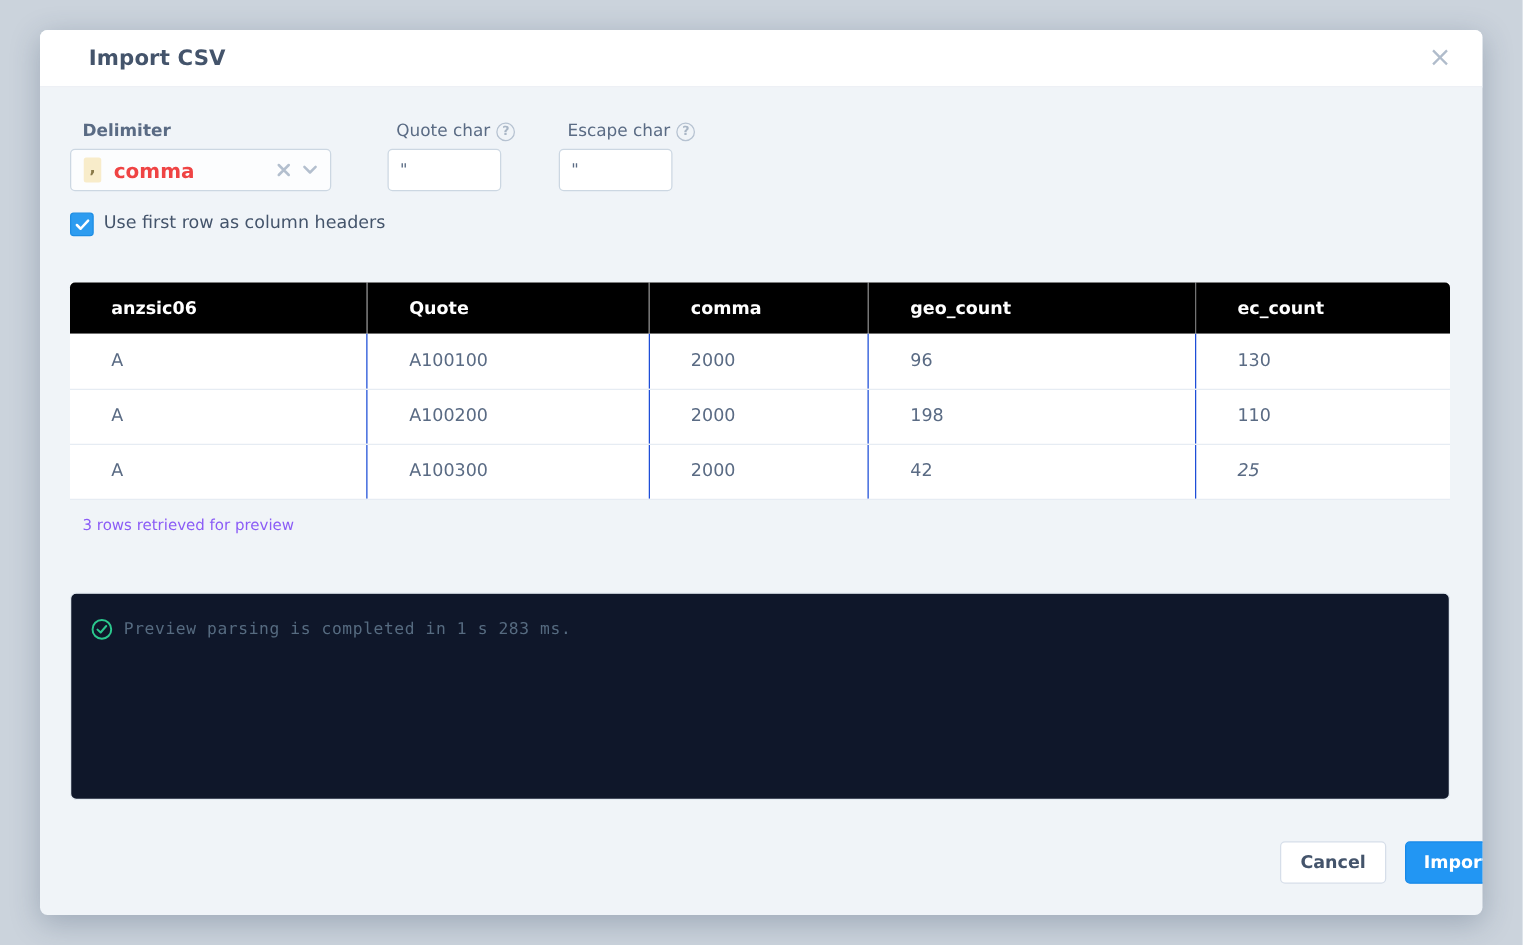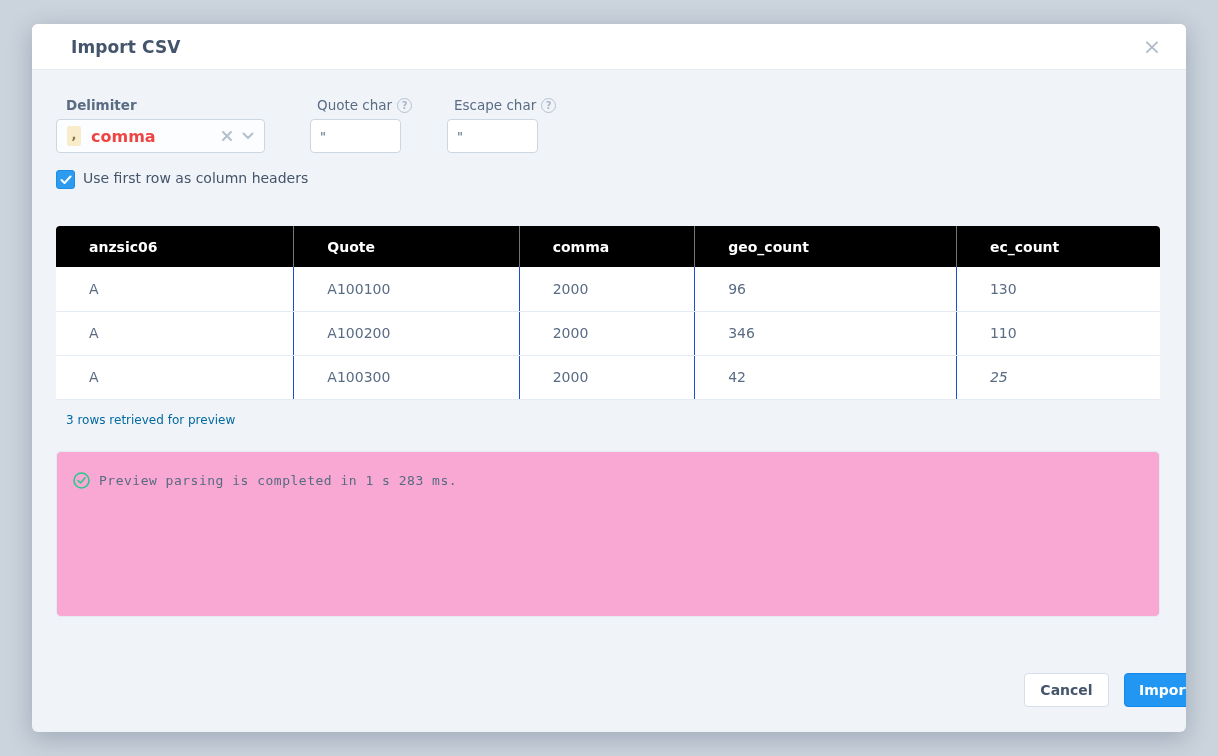--- a/index.html
+++ b/index.html
@@ -105,26 +105,26 @@
     height: 44px; padding: 0 0 0 33px;
     font-size: 14px; color: #5a6b84;
     border-bottom: 1px solid #e6ecf3;
     background: #ffffff;
   }
   table.preview td + td { border-left: 1px solid #1d4ed8; }
   table.preview tbody tr:last-child td:first-child { border-bottom-left-radius: 4px; }
   table.preview tbody tr:last-child td:last-child { border-bottom-right-radius: 4px; font-style: italic; }
   .table-note {
     position: absolute; left: 34px; top: 389px;
-    font-size: 12px; color: #0369a1;
+    font-size: 12px; color: #8b5cf6;
   }
   
   .log-panel {
-    position: absolute; left: 24px; top: 427px; width: 1104px; height: 166px;
-    background: #f9a8d4; border: 1px solid #e3eaf1; border-radius: 5px;
+    position: absolute; left: 24px; top: 450px; width: 1104px; height: 166px;
+    background: #0f172a; border: 1px solid #e3eaf1; border-radius: 5px;
     padding: 20px 16px;
   }
   .log-line { display: flex; align-items: center; gap: 9px; }
   .log-line svg { display: block; flex: 0 0 auto; }
   .log-text {
     font-family: "DejaVu Sans Mono", "Liberation Mono", monospace;
     font-size: 13px; color: #566b80; letter-spacing: .5px;
   }
   
   .btn {
@@ -213,21 +213,21 @@
             <td>A</td>
             <td>A100100</td>
             <td>2000</td>
             <td>96</td>
             <td>130</td>
           </tr>
           <tr>
             <td>A</td>
             <td>A100200</td>
             <td>2000</td>
-            <td>346</td>
+            <td>198</td>
             <td>110</td>
           </tr>
           <tr>
             <td>A</td>
             <td>A100300</td>
             <td>2000</td>
             <td>42</td>
             <td>25</td>
           </tr>
         </tbody>

